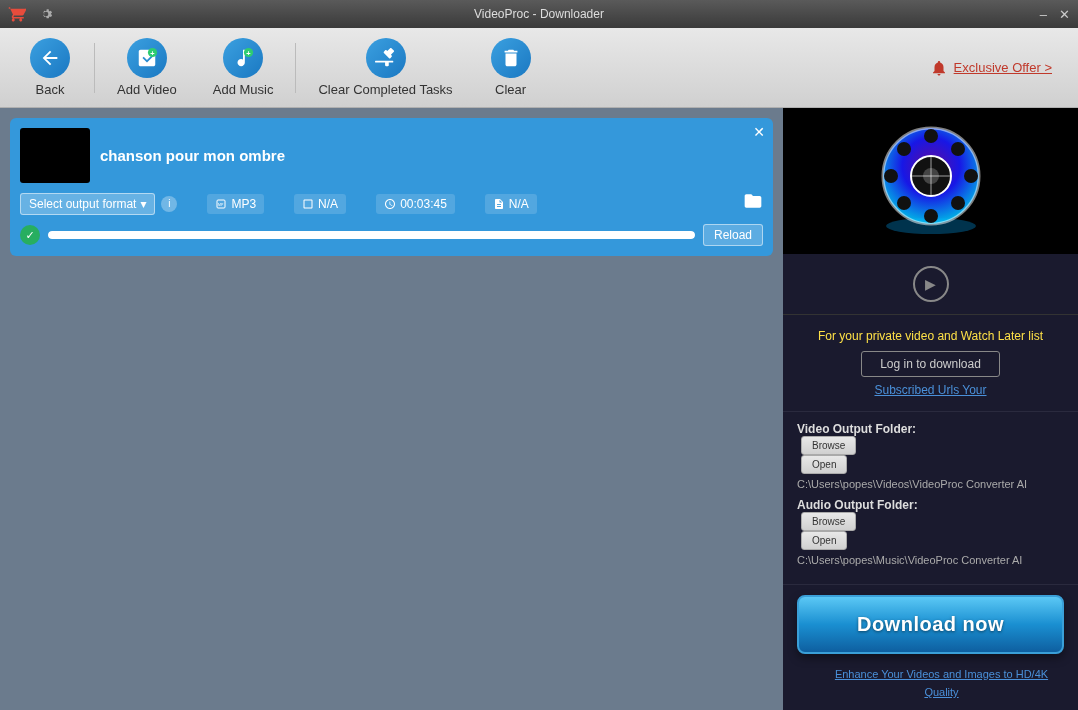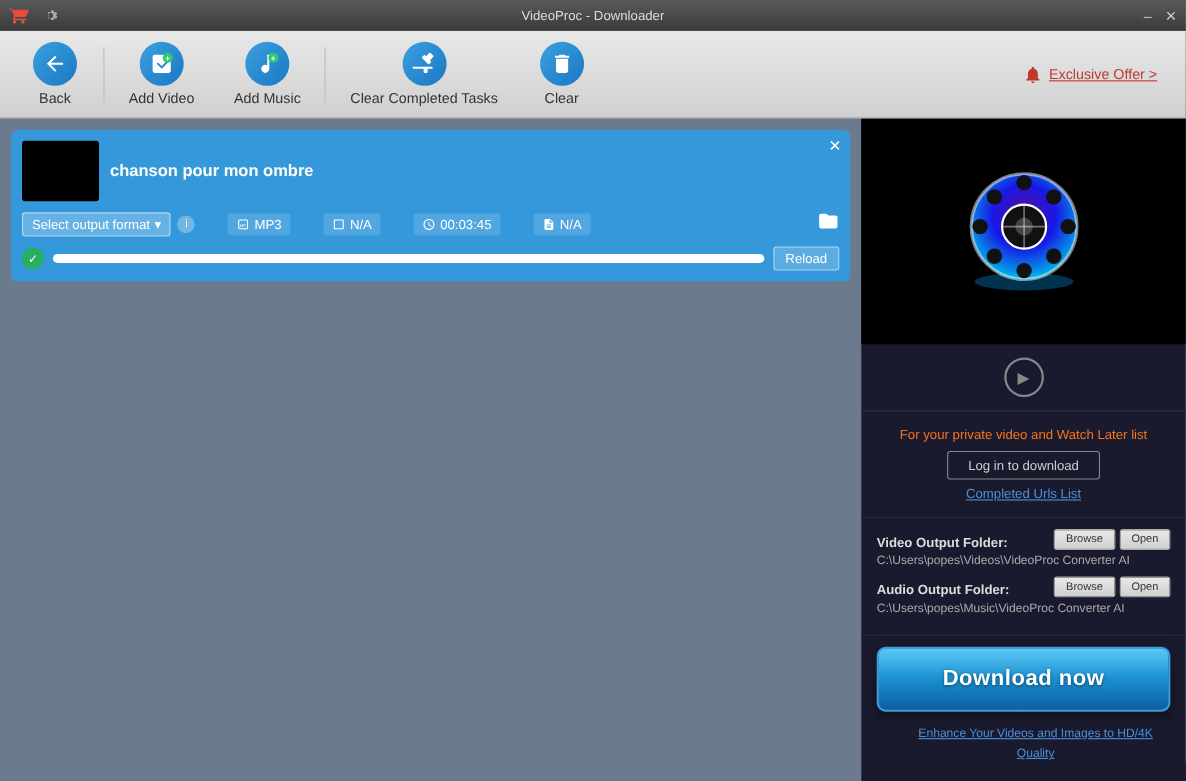--- a/index.html
+++ b/index.html
@@ -289,21 +289,21 @@
       color: #888;
       font-size: 14px;
     }
 
     .login-section {
       padding: 14px;
       text-align: center;
       border-bottom: 1px solid #2a2a3e;
     }
     .login-desc {
-      color: #f97316;
+      color: #fde047;
       font-size: 12px;
       margin-bottom: 8px;
       text-align: center;
     }
     .login-btn {
       border: 1px solid #888;
       background: none;
       color: #ccc;
       font-size: 12px;
       padding: 5px 18px;
@@ -318,22 +318,23 @@
       cursor: pointer;
       display: block;
     }
 
     .output-section {
       padding: 10px 14px;
       border-bottom: 1px solid #2a2a3e;
     }
     .output-row {
       display: flex;
-      align-items: flex-end;
+      align-items: flex-start;
       margin-bottom: 4px;
+      flex-direction: column;
     }
     .output-label {
       color: #ddd;
       font-size: 12px;
       font-weight: 600;
       flex: 1;
     }
     .output-action-btn {
       background: linear-gradient(to bottom, #e8e8e8, #d0d0d0);
       border: 1px solid #aaa;
@@ -562,21 +563,21 @@
 
     <div class="play-btn-area">
       <button class="play-btn">
         <span>▶</span>
       </button>
     </div>
 
     <div class="login-section">
       <p class="login-desc">For your private video and Watch Later list</p>
       <button class="login-btn">Log in to download</button>
-      <a class="subscribed-link">Completed Urls List</a>
+      <a class="subscribed-link">Subscribed Urls Your</a>
     </div>
 
     <div class="output-section">
       <div class="output-row">
         <span class="output-label">Video Output Folder:</span>
         <button class="output-action-btn">Browse</button>
         <button class="output-action-btn">Open</button>
       </div>
       <p class="output-path">C:\Users\popes\Videos\VideoProc Converter AI</p>
 

